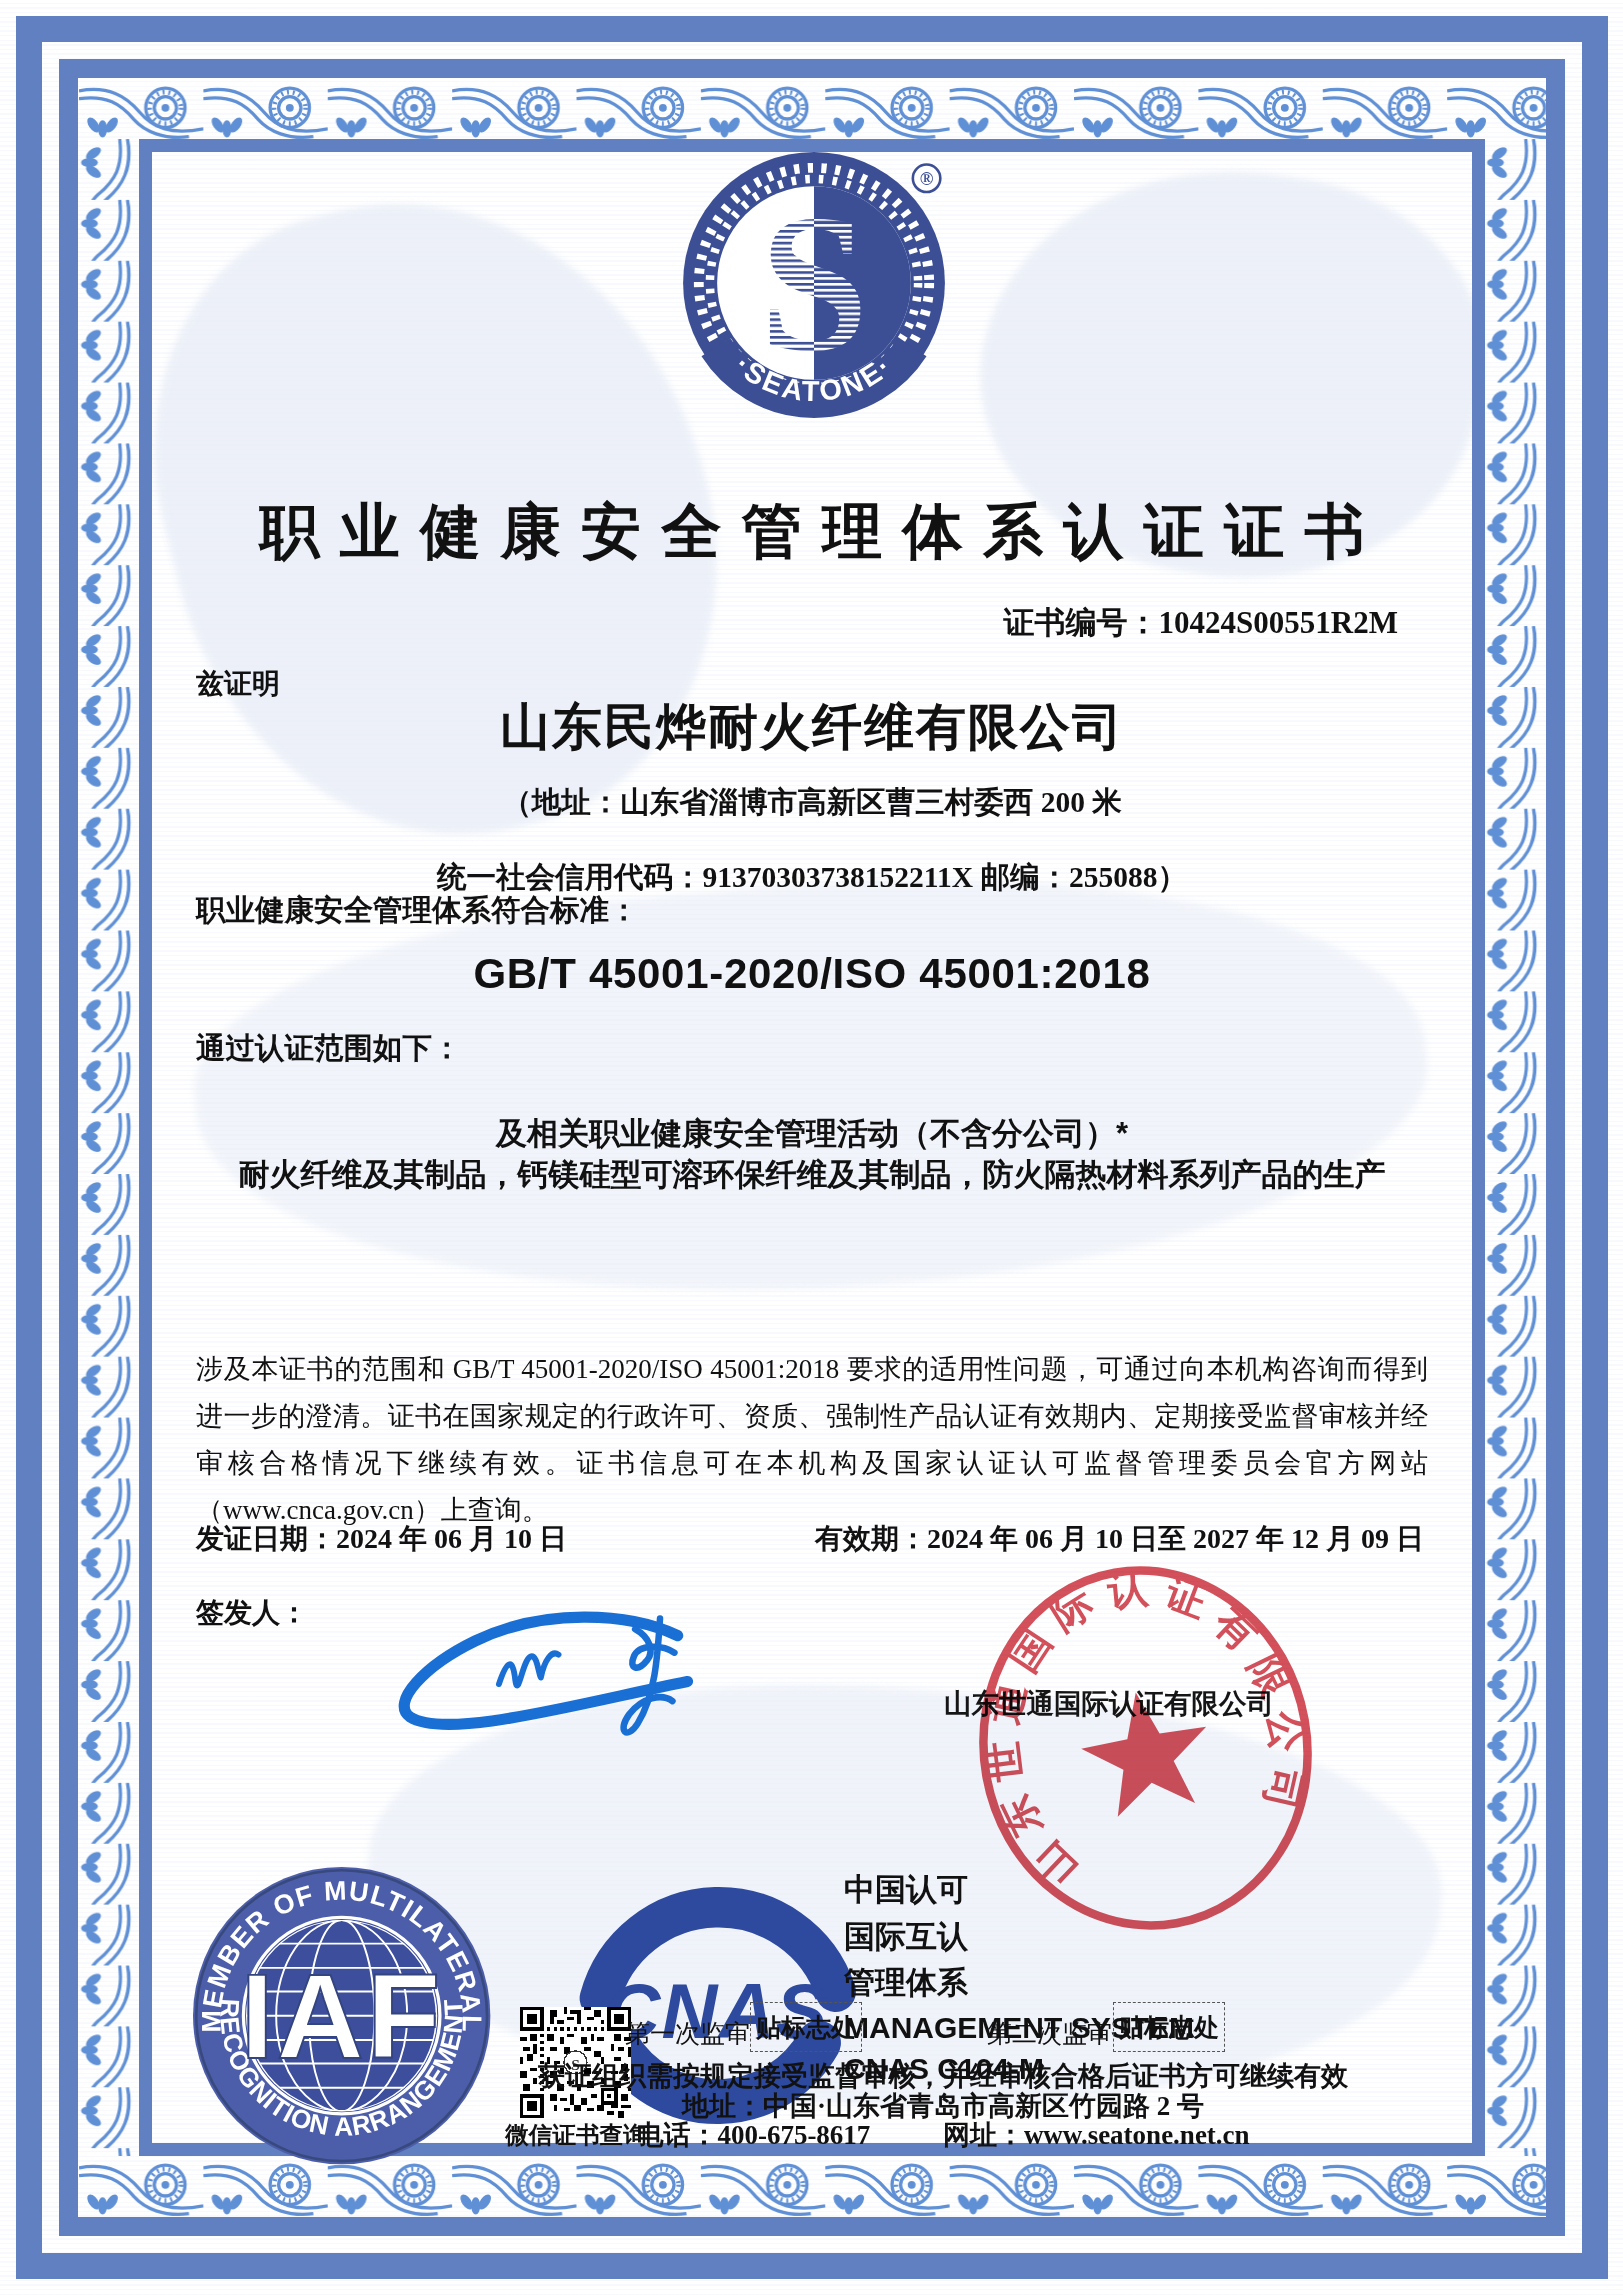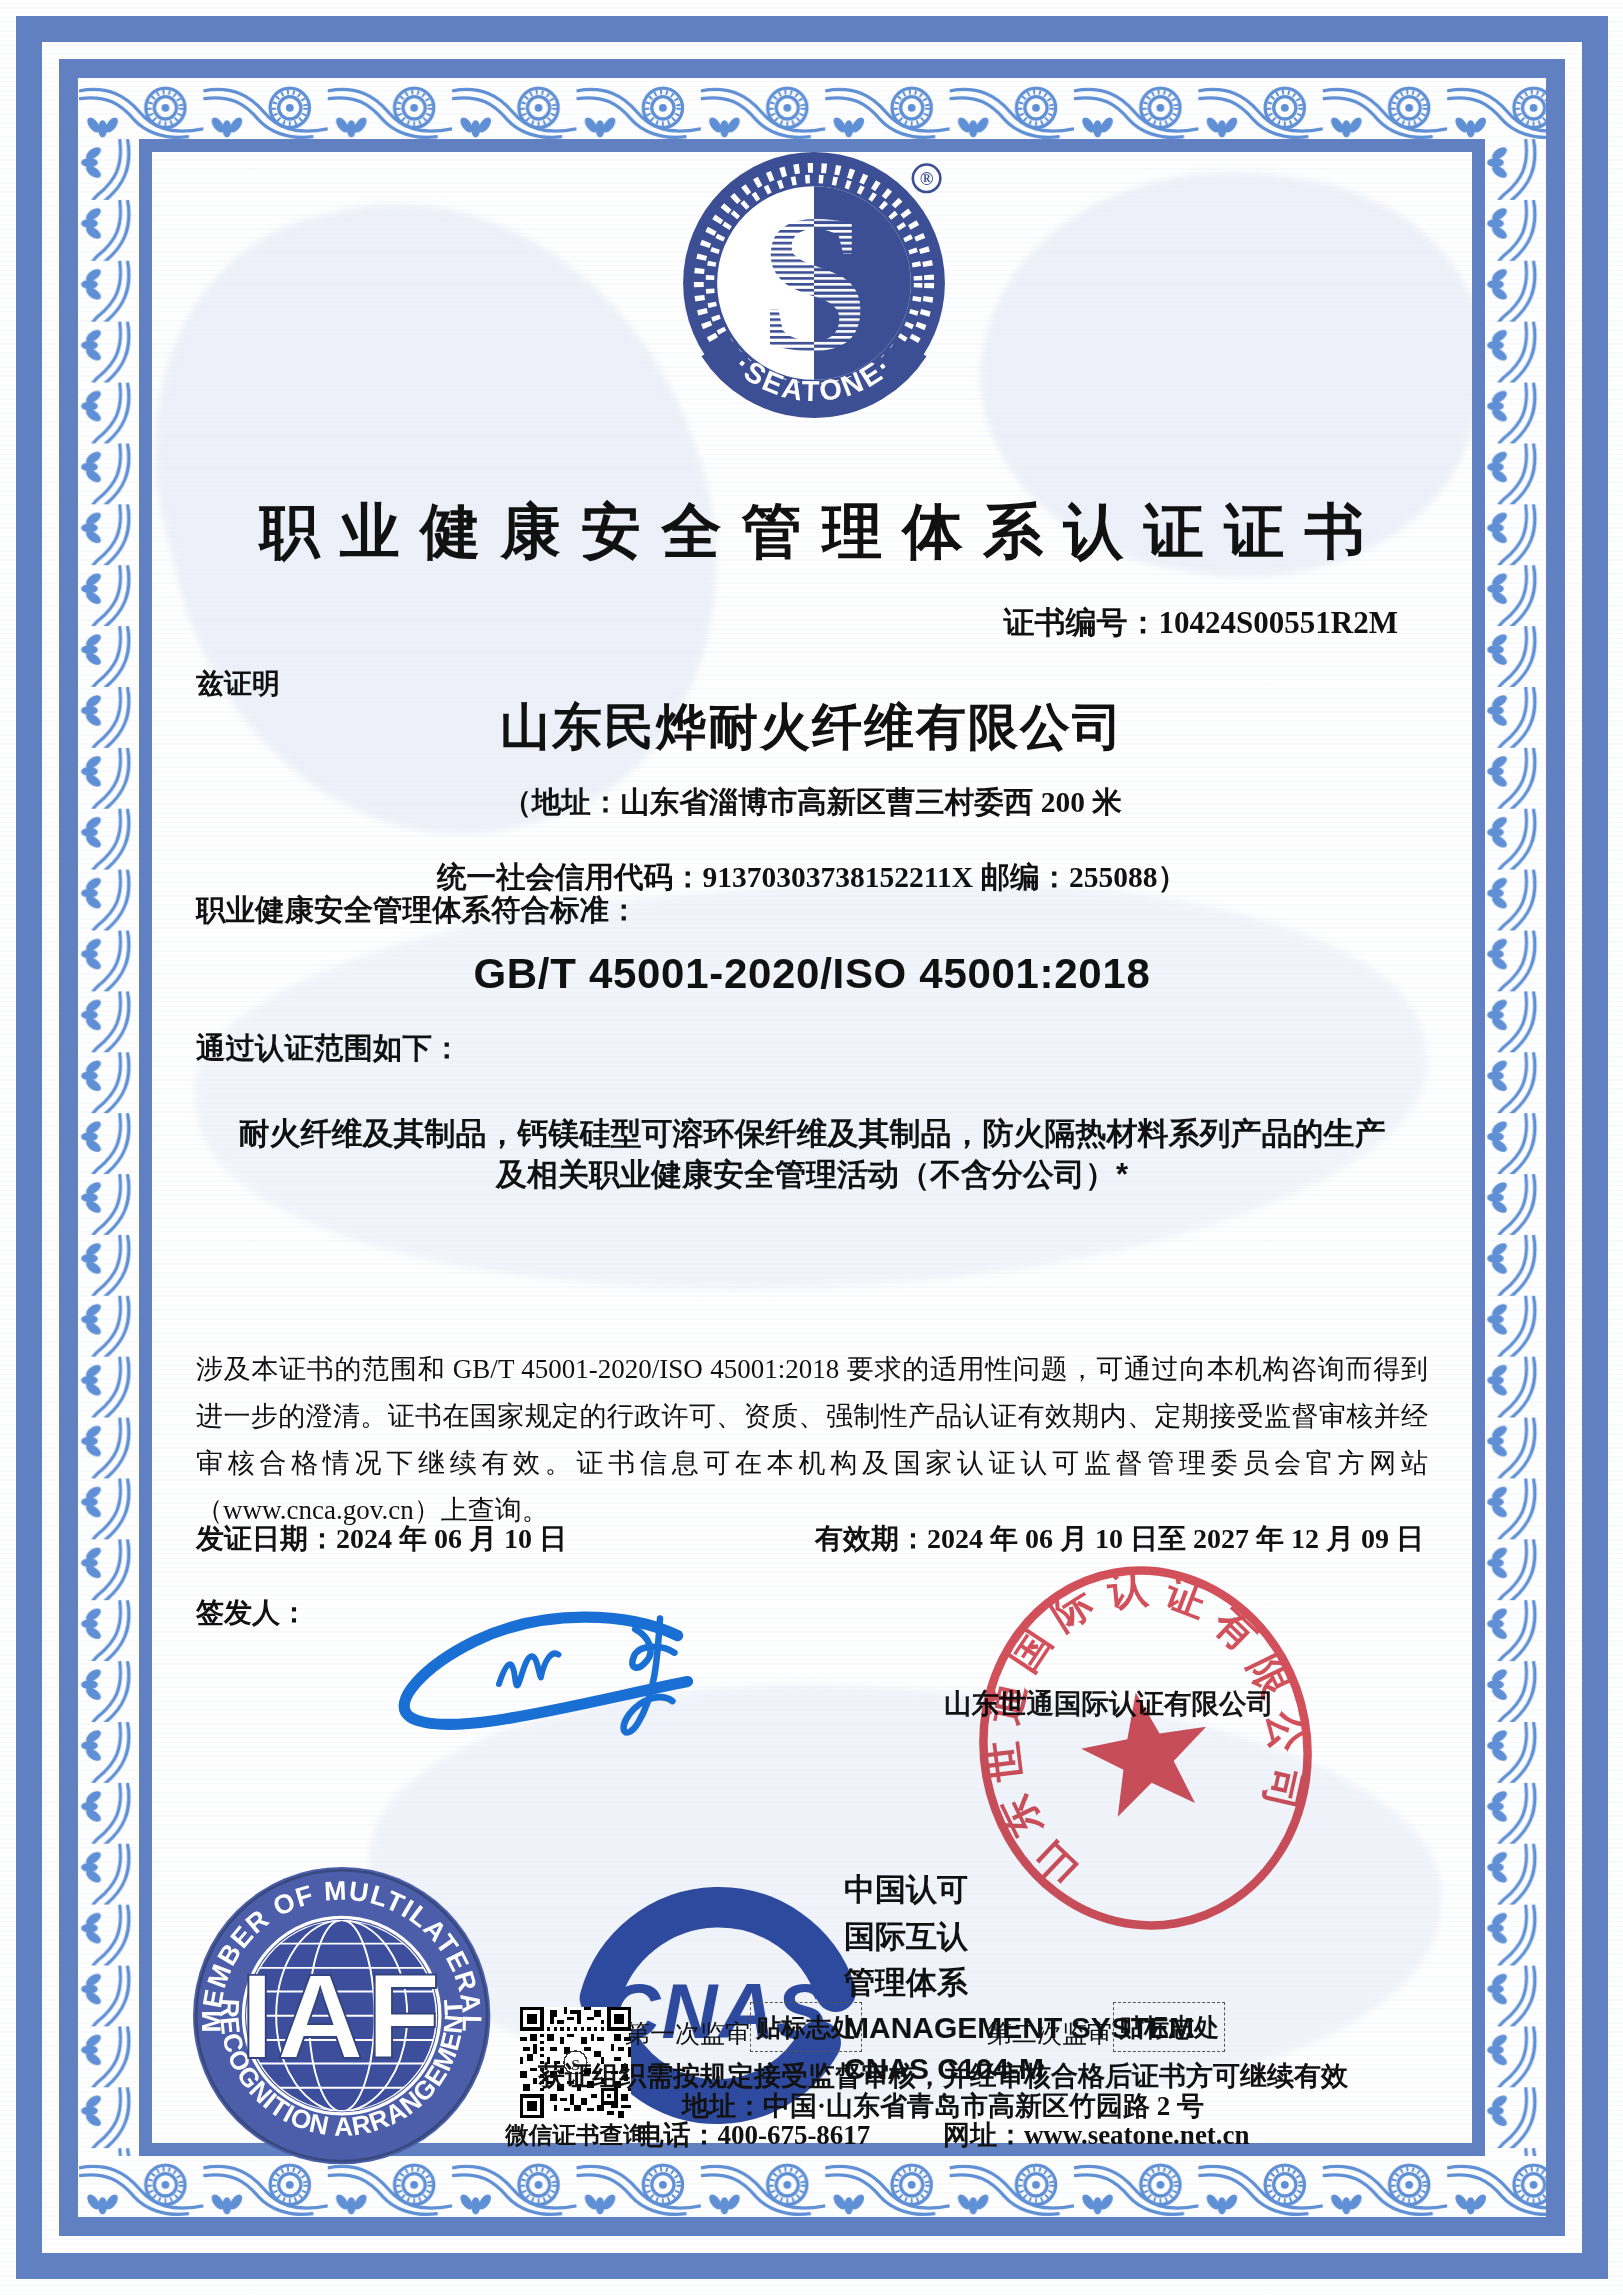--- a/index.html
+++ b/index.html
@@ -147,22 +147,22 @@
   <div class="abs content company" style="left:0;top:694px;text-align:center;">山东民烨耐火纤维有限公司</div>
 
   <div class="abs content addr" style="left:0;top:783px;">（地址：山东省淄博市高新区曹三村委西 200 米</div>
   <div class="abs content addr" style="left:0;top:833px;margin-top:25px;">统一社会信用代码：91370303738152211X 邮编：255088）</div>
 
   <div class="abs content label-line" style="left:196px;top:891px;">职业健康安全管理体系符合标准：</div>
   <div class="abs content standard sans" style="left:0;top:950px;">GB/T 45001-2020/ISO 45001:2018</div>
   <div class="abs content label-line" style="left:196px;top:1029px;">通过认证范围如下：</div>
 
   <div class="abs content scope sans" style="top:1113px;">
+    <div>及相关职业健康安全管理活动（不含分公司）*</div>
     <div>耐火纤维及其制品，钙镁硅型可溶环保纤维及其制品，防火隔热材料系列产品的生产</div>
-    <div>及相关职业健康安全管理活动（不含分公司）*</div>
   </div>
 
   <div class="abs content legal" style="top:1346px;">涉及本证书的范围和 GB/T 45001-2020/ISO 45001:2018 要求的适用性问题，可通过向本机构咨询而得到进一步的澄清。证书在国家规定的行政许可、资质、强制性产品认证有效期内、定期接受监督审核并经审核合格情况下继续有效。证书信息可在本机构及国家认证认可监督管理委员会官方网站（www.cnca.gov.cn）上查询。</div>
 
   <div class="abs content dates" style="left:196px;top:1520px;">
     <span>发证日期：</span><span>2024 年 06 月 10 日</span>
   </div>
   <div class="abs content dates" style="left:815px;top:1520px;">
     <span>有效期：</span><span>2024 年 06 月 10 日至 2027 年 12 月 09 日</span>
   </div>

